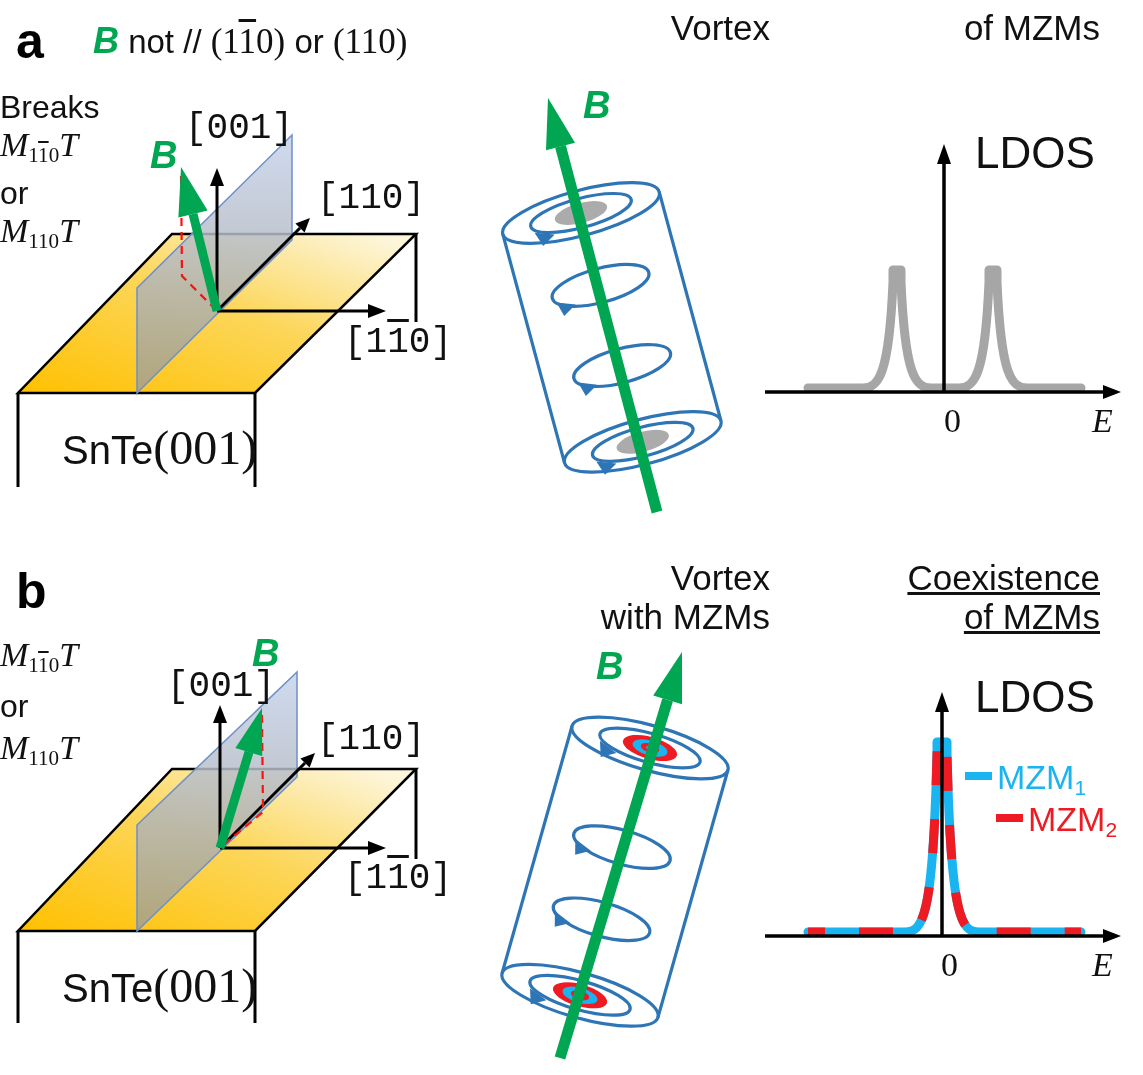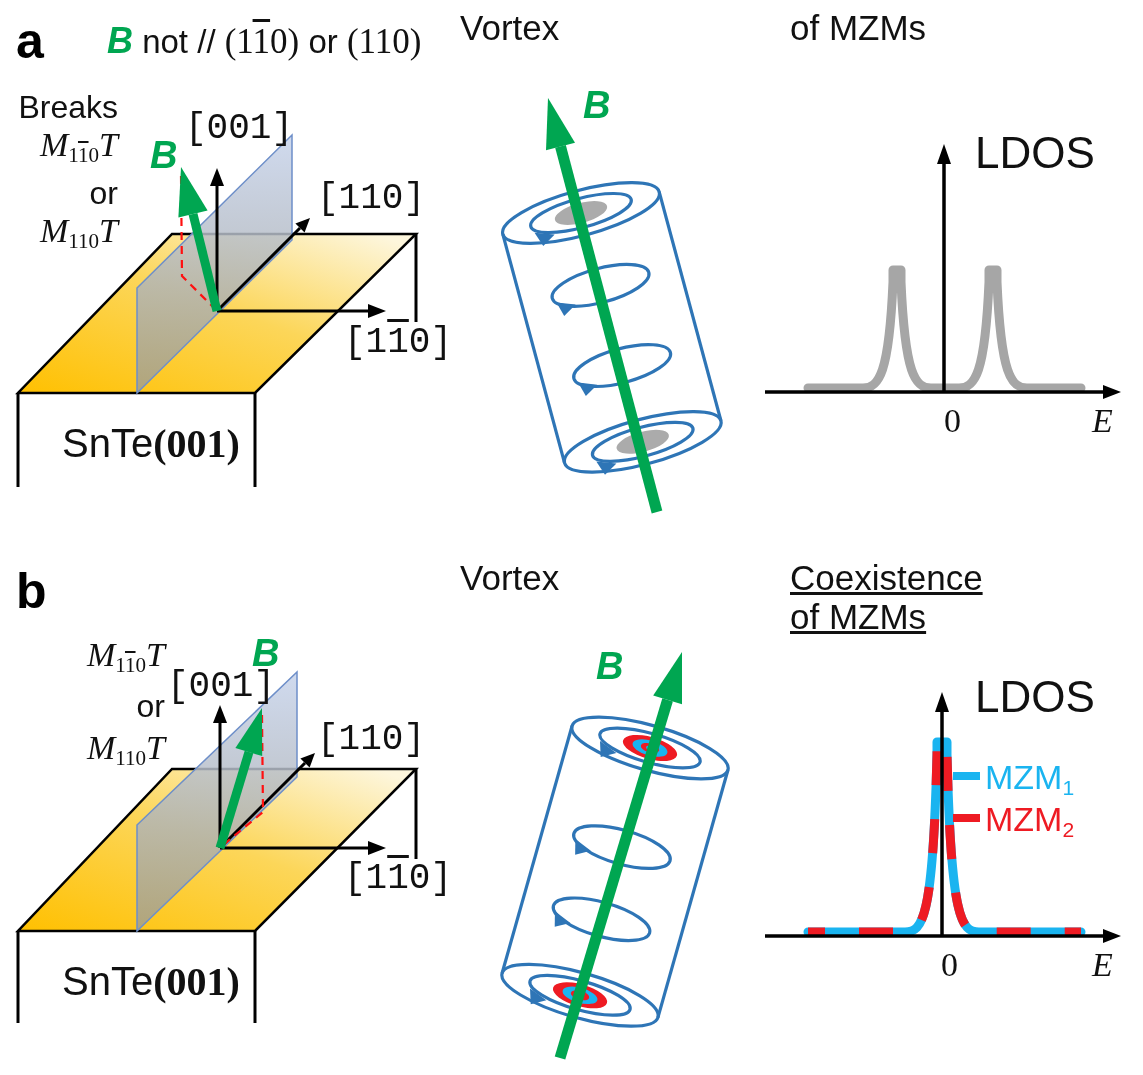--- a/index.html
+++ b/index.html
@@ -5,45 +5,45 @@
   html,body{margin:0;padding:0;background:#fff;}
   .fig{position:relative;width:1143px;height:1075px;background:#fff;overflow:hidden;
        font-family:"Liberation Sans",sans-serif;color:#111;}
   .abs{position:absolute;}
   .panel-letter{font-size:50px;font-weight:bold;color:#000;z-index:3;}
   .cond{font-size:33px;white-space:nowrap;z-index:3;}
   .cond .bvec{font-weight:bold;font-style:italic;color:#00A651;font-size:36px;}
   .ms{font-family:"Liberation Serif",serif;font-size:35px;}
   .ovl{text-decoration:overline;}
   sub{font-size:0.62em;vertical-align:-0.28em;font-style:normal;}
-  .symcol{font-size:32px;text-align:right;line-height:38px;z-index:3;}
+  .symcol{font-size:32px;text-align:left;line-height:38px;z-index:3;}
   .symcol .mterm{font-family:"Liberation Serif",serif;font-style:italic;font-size:34px;}
   .symcol .mterm sub{font-style:normal;}
   .axislab{font-family:Liberation Mono, monospace;font-size:36px;white-space:nowrap;z-index:3;}
   .blab{font-size:38px;font-weight:bold;font-style:italic;color:#00A651;z-index:4;}
   .snte{font-size:40px;white-space:nowrap;z-index:3;}
-  .snte .ms{font-size:40px;font-weight:bold;}
-  .coltitle{font-size:35px;line-height:39px;text-align:left;z-index:3;}
+  .snte .ms{font-size:48px;}
+  .coltitle{font-size:35px;line-height:39px;text-align:right;z-index:3;}
   .ldoslab{font-size:44px;z-index:3;}
   .zerolab{font-family:"Liberation Serif",serif;font-size:34px;z-index:3;}
   .elab{font-family:"Liberation Serif",serif;font-style:italic;font-size:34px;z-index:3;}
   .legend-row{font-size:34px;white-space:nowrap;z-index:4;}
   .legend-dash{display:inline-block;width:27px;height:8px;margin-right:5px;vertical-align:9px;}
   .lg1{color:#1AB4F0;}
   .lg2{color:#EE1B23;}
   svg{position:absolute;z-index:1;overflow:visible;}
 </style>
 </head>
 <body>
 
 <div class="fig">
 
   <div class="abs panel-letter" style="left:16px;top:12px;">a</div>
 
-  <div class="abs cond" style="left:107px;top:20px;">
+  <div class="abs cond" style="left:93px;top:20px;">
     <span class="bvec">B</span><span> not // </span><span class="ms"><span>(1</span><span class="ovl">1</span><span>0)</span></span><span> or </span><span class="ms">(110)</span>
   </div>
 
   <div class="abs symcol" style="left:0px;top:88px;width:118px;">
     <div>Breaks</div>
     <div class="mterm"><span>M</span><sub><span>1</span><span class="ovl">1</span><span>0</span></sub><span>T</span></div>
     <div>or</div>
     <div class="mterm"><span>M</span><sub>110</sub><span>T</span></div>
   </div>
 
@@ -160,20 +160,21 @@
     <polygon points="262,68 262.2,116.1 235.4,108.1" fill="#00A651"></polygon>
   </svg>
   <div class="abs axislab" style="left:167px;top:666px;">[001]</div>
   <div class="abs blab" style="left:252px;top:632px;">B</div>
   <div class="abs axislab" style="left:317px;top:719px;">[110]</div>
   <div class="abs axislab" style="left:344px;top:858px;"><span>[1</span><span class="ovl">1</span><span>0]</span></div>
   <div class="abs snte" style="left:62px;top:958px;"><span>SnTe</span><span class="ms">(001)</span></div>
 
   <div class="abs coltitle" style="left:460px;top:558px;width:310px;">
     <div>Vortex</div>
+      <div>with MZMs</div>
   </div>
   <svg class="abs" style="left:460px;top:630px;" width="340" height="445" viewBox="0 0 340 445">
     <g transform="translate(190,118) rotate(15.8)" fill="none" stroke="#2E75B6" stroke-width="3.2">
       <line x1="-81" y1="0" x2="-81" y2="257"></line>
       <line x1="81" y1="0" x2="81" y2="257"></line>
       <ellipse cx="0" cy="257" rx="81" ry="22.5"></ellipse>
       <ellipse cx="0" cy="257" rx="52" ry="14.5"></ellipse>
       <g stroke="none">
         <ellipse cx="0" cy="257" rx="28" ry="11" fill="#EE1B23"></ellipse>
         <ellipse cx="0" cy="257" rx="18" ry="7.5" fill="#1AB4F0"></ellipse>
@@ -206,18 +207,18 @@
   </div>
   <svg class="abs" style="left:763px;top:670px;" width="380" height="330" viewBox="0 0 380 330">
     <path d="M45,262 H142 C160,262 170,248 174,84 L174,72 L184,72 L184,84 C188,248 198,262 216,262 H318" fill="none" stroke="#1AB4F0" stroke-width="9" stroke-linecap="round" stroke-linejoin="round"></path>
     <path d="M45,262 H142 C160,262 170,248 174,84 L174,72 L184,72 L184,84 C188,248 198,262 216,262 H318" fill="none" stroke="#EE1B23" stroke-width="9" stroke-linecap="butt" stroke-linejoin="round" stroke-dasharray="34 34" stroke-dashoffset="17"></path>
     <line x1="179" y1="266" x2="179" y2="40" stroke="#000" stroke-width="3.5"></line>
     <polygon points="179,22 172,42 186,42" fill="#000"></polygon>
     <line x1="2" y1="266" x2="346" y2="266" stroke="#000" stroke-width="3.5"></line>
     <polygon points="358,266 340,259 340,273" fill="#000"></polygon>
   </svg>
   <div class="abs ldoslab" style="left:975px;top:672px;">LDOS</div>
-  <div class="abs legend-row lg1" style="left:953px;top:758px;"><span class="legend-dash" style="background:#1AB4F0;"></span><span>MZM</span><sub>1</sub></div>
-  <div class="abs legend-row lg2" style="left:953px;top:800px;"><span class="legend-dash" style="background:#EE1B23;"></span><span>MZM</span><sub>2</sub></div>
+  <div class="abs legend-row lg1" style="left:953px;top:758px;padding-left:12px;"><span class="legend-dash" style="background:#1AB4F0;"></span><span>MZM</span><sub>1</sub></div>
+  <div class="abs legend-row lg2" style="left:996px;top:800px;"><span class="legend-dash" style="background:#EE1B23;"></span><span>MZM</span><sub>2</sub></div>
   <div class="abs zerolab" style="left:941px;top:946px;">0</div>
   <div class="abs elab" style="left:1092px;top:946px;">E</div>
 
 </div>
 
 </body></html>

